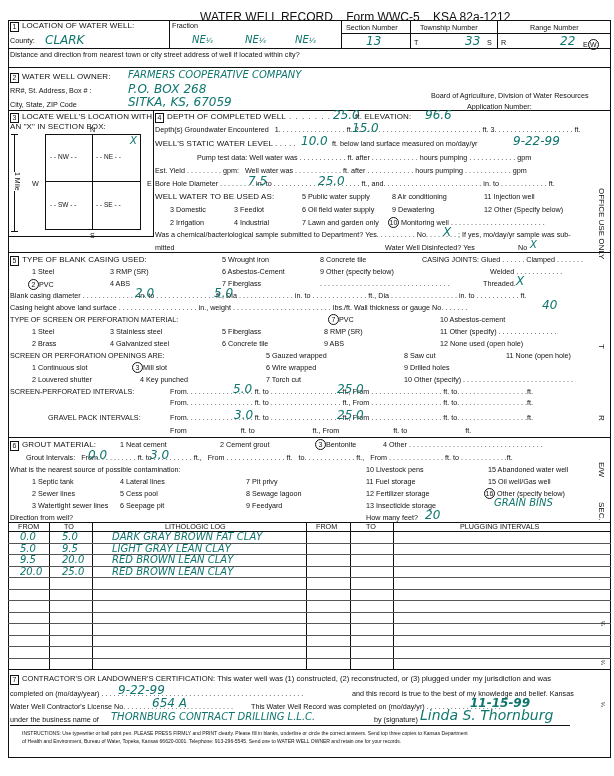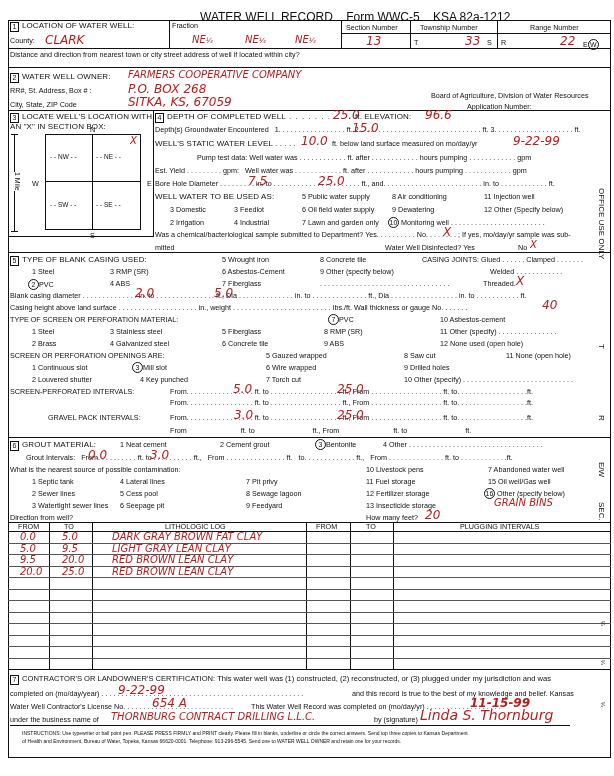--- a/index.html
+++ b/index.html
@@ -1,20 +1,20 @@
 <!DOCTYPE html>
 <html><head>
 <meta charset="utf-8">
 <style>
   html,body{margin:0;padding:0;background:#fff;}
   body{width:614px;height:776px;position:relative;overflow:hidden;font-family:"Liberation Sans",sans-serif;color:#111;}
   .abs{position:absolute;}
   .t{font-size:7.2px;white-space:nowrap;line-height:1;}
   .h{font-size:8px;font-weight:normal;letter-spacing:0.1px;}
-  .hw{font-family:"DejaVu Sans",sans-serif;font-style:italic;font-size:10px;color:#b91c1c;white-space:nowrap;line-height:1;}
+  .hw{font-family:"DejaVu Sans",sans-serif;font-style:italic;font-size:10px;color:#0f766e;white-space:nowrap;line-height:1;}
   .hwl{font-size:12px;}
   .box{position:absolute;border:1px solid #111;box-sizing:border-box;}
   .hl{position:absolute;height:0;border-top:1px solid #111;}
   .vl{position:absolute;width:0;border-left:1px solid #111;}
   .num{display:inline-block;border:1px solid #111;width:7px;height:8px;font-size:7px;text-align:center;line-height:8px;margin-right:3px;vertical-align:top;}
   .vert{position:absolute;transform:rotate(90deg);transform-origin:left top;font-size:8px;white-space:nowrap;}
   .circ{display:inline-block;border:1px solid #111;border-radius:50%;width:9px;height:9px;font-size:7px;line-height:9px;text-align:center;}
   .dots{letter-spacing:1px;}
 </style>
 </head>
@@ -181,21 +181,21 @@
 <div class="abs t h" style="left:10px;top:441px;"><span class="num">6</span><span>GROUT MATERIAL:</span></div>
 <div class="abs t" style="left:120px;top:441px;">1 Neat cement</div>
 <div class="abs t" style="left:220px;top:441px;">2 Cement grout</div>
 <div class="abs t" style="left:315px;top:439px;"><span class="circ">3</span>Bentonite</div>
 <div class="abs t" style="left:383px;top:441px;"><span>4 Other</span> . . . . . . . . . . . . . . . . . . . . . . . . . . . . . . . . . .</div>
 <div class="abs t" style="left:10px;top:454px;padding-left:16px;"><span>Grout Intervals:</span> &nbsp; From. . . . . . . . . . ft. to . . . . . . . . . . ft., &nbsp; From . . . . . . . . . . . . . . . ft. &nbsp; to. . . . . . . . . . . . . ft., &nbsp; From . . . . . . . . . . . . . . ft. to . . . . . . . . . . . .ft.</div>
 <div class="abs hw hwl" style="left:88px;top:449px;">0.0</div>
 <div class="abs hw hwl" style="left:150px;top:449px;">3.0</div>
 <div class="abs t" style="left:10px;top:466px;">What is the nearest source of possible contamination:</div>
 <div class="abs t" style="left:366px;top:466px;">10 Livestock pens</div>
-<div class="abs t" style="left:488px;top:466px;">7 Abandoned water well</div>
+<div class="abs t" style="left:488px;top:466px;">15 Abandoned water well</div>
 <div class="abs t" style="left:32px;top:478px;">1 Septic tank</div>
 <div class="abs t" style="left:120px;top:478px;">4 Lateral lines</div>
 <div class="abs t" style="left:246px;top:478px;">7 Pit privy</div>
 <div class="abs t" style="left:366px;top:478px;">11 Fuel storage</div>
 <div class="abs t" style="left:488px;top:478px;">15 Oil well/Gas well</div>
 <div class="abs t" style="left:32px;top:490px;">2 Sewer lines</div>
 <div class="abs t" style="left:120px;top:490px;">5 Cess pool</div>
 <div class="abs t" style="left:246px;top:490px;">8 Sewage lagoon</div>
 <div class="abs t" style="left:366px;top:490px;">12 Fertilizer storage</div>
 <div class="abs t" style="left:484px;top:488px;"><span class="circ">16</span> Other (specify below)</div>

